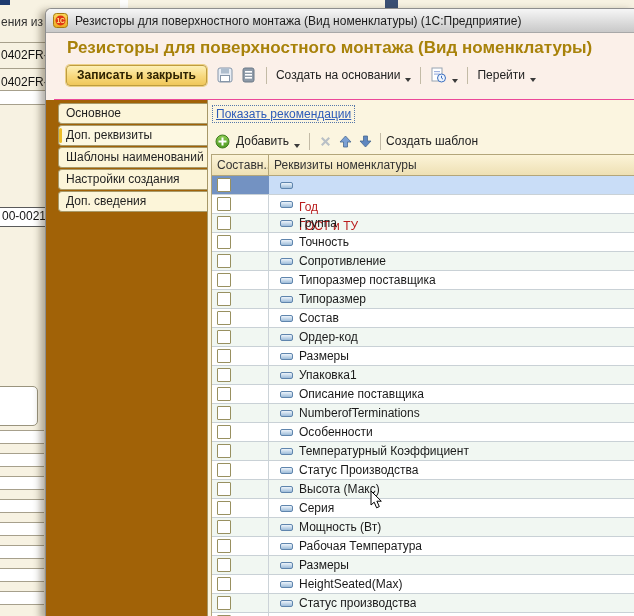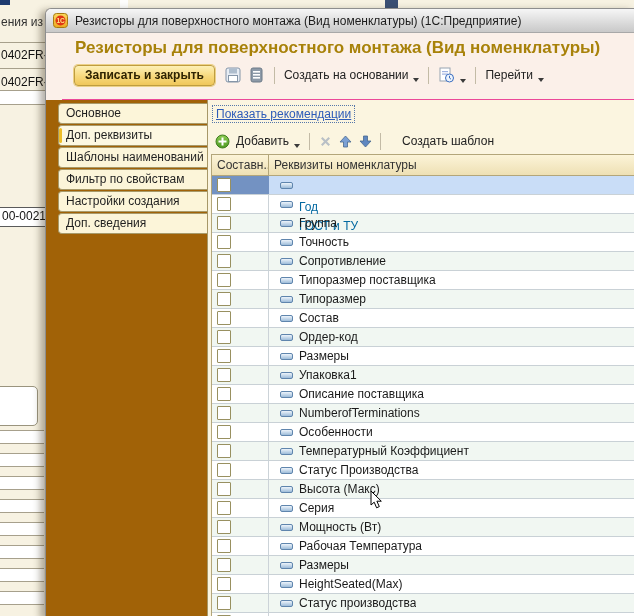--- a/index.html
+++ b/index.html
@@ -21,21 +21,21 @@
 
   
   .dialog{position:absolute;left:45px;top:8px;width:589px;height:608px;
     background:#fbf0e9;border:1px solid #8e8e8e;border-right:none;
     border-radius:6px 0 0 0;box-shadow:-5px 2px 7px rgba(60,50,30,.38);overflow:hidden;}
   .titlebar{height:23px;background:linear-gradient(#f6f6f6,#d6d6d6 70%,#c9c9c9);
     border-bottom:1px solid #a8a8a8;border-radius:5px 0 0 0;display:flex;align-items:center;}
   .titlebar .app-icon{margin:0 7px 0 7px;display:flex;}
   .title-text{font-size:12px;color:#1c1c1c;white-space:nowrap;}
 
-  .dlg-header{position:absolute;top:24px;left:16px;right:0;height:66px;background:#fbf0e9;border-bottom:3px solid #ec4899;}
+  .dlg-header{position:absolute;top:24px;left:8px;right:0;height:66px;background:#fbf0e9;border-bottom:3px solid #ec4899;}
   .page-title{padding:5px 8px 0 13px;font-size:17px;font-weight:bold;color:#a8820a;white-space:nowrap;}
   .cmd-bar{display:flex;align-items:center;margin:4px 0 0 12px;height:26px;}
   .btn-primary{background:linear-gradient(#fdf0b6,#f7d87c 55%,#f0c75a);border:1px solid #bf9d3f;
     border-radius:4px;box-shadow:0 0 0 1px #ecd188;padding:2px 10px 3px 10px;
     font-size:12px;font-weight:bold;color:#2e2302;white-space:nowrap;}
   .iconbtn{width:24px;height:22px;display:flex;align-items:center;justify-content:center;}
   .vsep{width:1px;height:17px;background:#c3bba6;margin:0 5px;}
   .menu-btn{display:flex;align-items:flex-end;font-size:12px;color:#222;padding:0 4px;white-space:nowrap;}
   .caret{display:inline-block;width:0;height:0;border-left:3px solid transparent;border-right:3px solid transparent;border-top:4px solid #3a3a3a;margin-left:5px;}
 
@@ -44,41 +44,41 @@
   .tab{margin:0 0 1px 12px;height:19px;line-height:19px;background:#fcf5d9;border:1px solid #a89a6a;
     border-right:none;border-radius:4px 0 0 4px;font-size:12px;color:#1f1f1f;
     padding-left:7px;white-space:nowrap;overflow:hidden;position:relative;}
   .tab.selected{background:#fdf8e2;}
   .tab.selected::before{content:"";position:absolute;left:0;top:2px;bottom:2px;width:3px;background:#edbd29;border-radius:2px;}
 
   .main{flex:1;background:#fbf5e0;display:flex;flex-direction:column;min-width:0;}
   .link-row{height:28px;display:flex;align-items:center;padding-left:4px;box-sizing:border-box;}
   .link{font-size:12px;color:#2e5cb8;text-decoration:underline;border:1px dotted #5577aa;padding:1px 3px;white-space:nowrap;}
   .list-toolbar{height:26px;display:flex;align-items:center;padding-left:4px;box-sizing:border-box;}
-  .tool-label{font-size:12px;color:#222;white-space:nowrap;margin-left:16px;}
+  .tool-label{font-size:12px;color:#222;white-space:nowrap;}
   .tool-ic{display:flex;align-items:center;justify-content:center;width:20px;height:20px;}
 
   .table{flex:1;margin-left:3px;border-top:1px solid #b3a67a;border-left:1px solid #b3a67a;
     display:flex;flex-direction:column;overflow:hidden;background:#fff;}
   .thead{height:21px;display:flex;background:linear-gradient(#fcf4d8,#eee0b4);
     border-bottom:1px solid #b3a67a;box-sizing:border-box;flex:0 0 21px;}
   .th{font-size:12px;color:#333;line-height:20px;padding-left:5px;box-sizing:border-box;white-space:nowrap;overflow:hidden;}
   .th1{width:57px;border-right:1px solid #b3a67a;}
   .th2{flex:1;}
   .trow{height:19px;display:flex;border-bottom:1px solid #c9d1d6;box-sizing:border-box;flex:0 0 19px;background:#fff;}
   .trow.tint{background:#f1f7f2;text-align:right;}
   .trow.selected{background:#c9ddf7;}
   .cell-cb{width:57px;border-right:1px solid #ccd3d8;display:flex;align-items:center;padding-left:5px;box-sizing:border-box;}
   .trow.selected .cell-cb{background:#7392c2;border-right-color:#7392c2;}
   .cbx{width:12px;height:12px;background:#fff;border:1px solid #989060;border-radius:1px;}
   .cell-label{flex:1;display:flex;align-items:center;padding-left:11px;min-width:0;}
   .pill{width:11px;height:5px;border:1px solid #5f85ad;border-radius:2px;
     background:linear-gradient(#edf4fb,#9dbcd9);margin-right:6px;flex:0 0 11px;}
   .row-text{font-size:12px;color:#1a1a1a;white-space:nowrap;overflow:hidden;}
-  .trow.muted .row-text{color:#0369a1;margin-top:43px;}
+  .trow.muted .row-text{color:#b91c1c;margin-top:43px;}
 
   .cursor{position:absolute;left:370px;top:490px;z-index:50;}
 </style>
 </head>
 <body>
 
 <div class="screen">
 
   <div>
     <div class="bgfrag bg-navy"></div>
@@ -166,21 +166,20 @@
         </span>
       </div>
     </div>
 
     <div class="dlg-body">
       <div class="sidebar">
         <div id="sidebar-tabs">
             <div class="tab">Основное</div>
             <div class="tab selected">Доп. реквизиты</div>
             <div class="tab">Шаблоны наименований</div>
-            <div class="tab">Фильтр по свойствам</div>
             <div class="tab">Настройки создания</div>
             <div class="tab">Доп. сведения</div>
           </div>
       </div>
 
       <div class="main">
         <div class="link-row">
           <a class="link" href="#">Показать рекомендации</a>
         </div>
 

